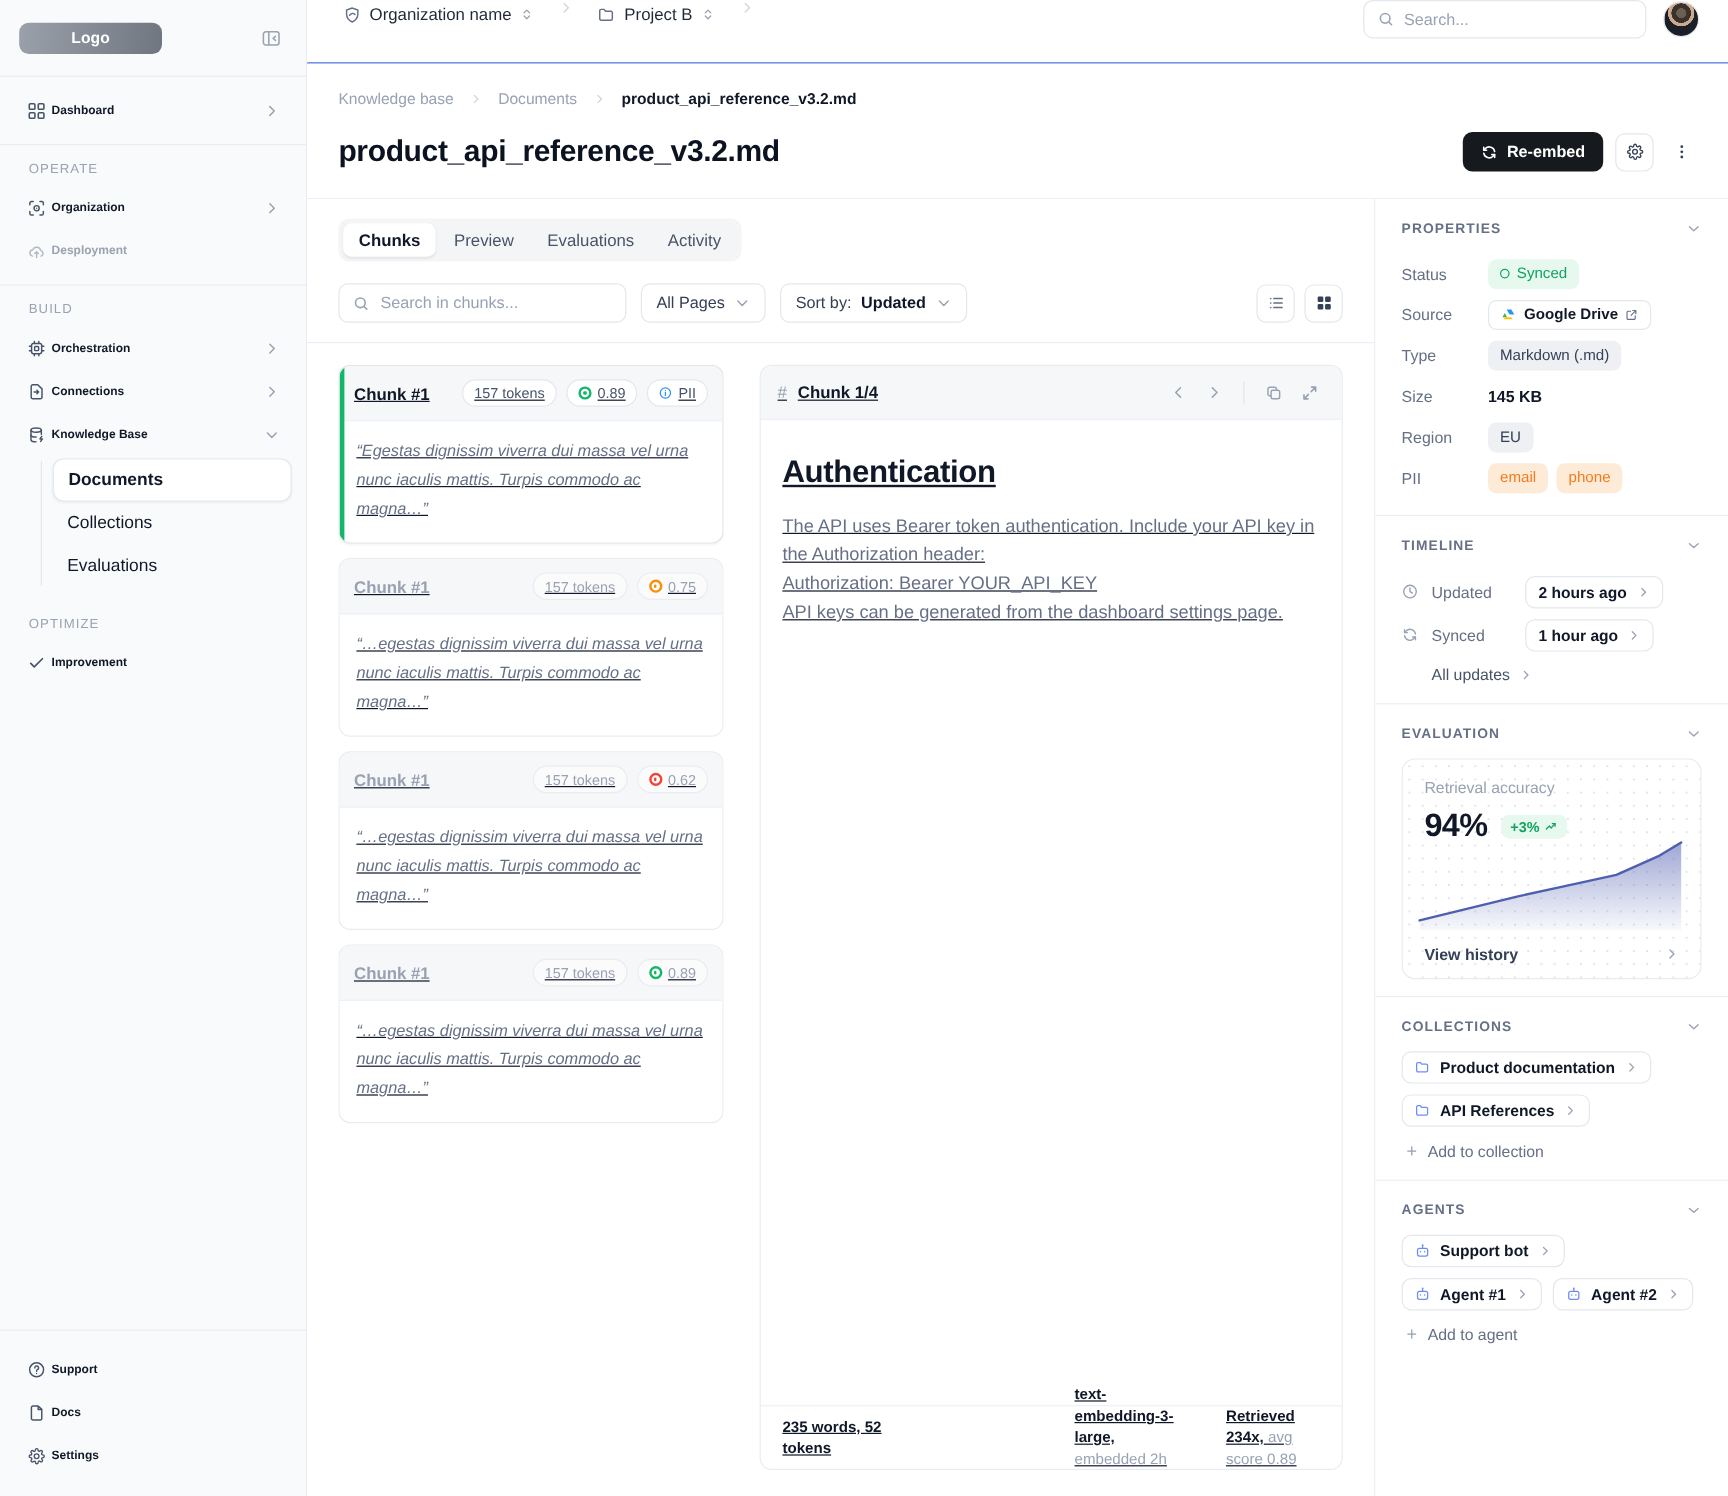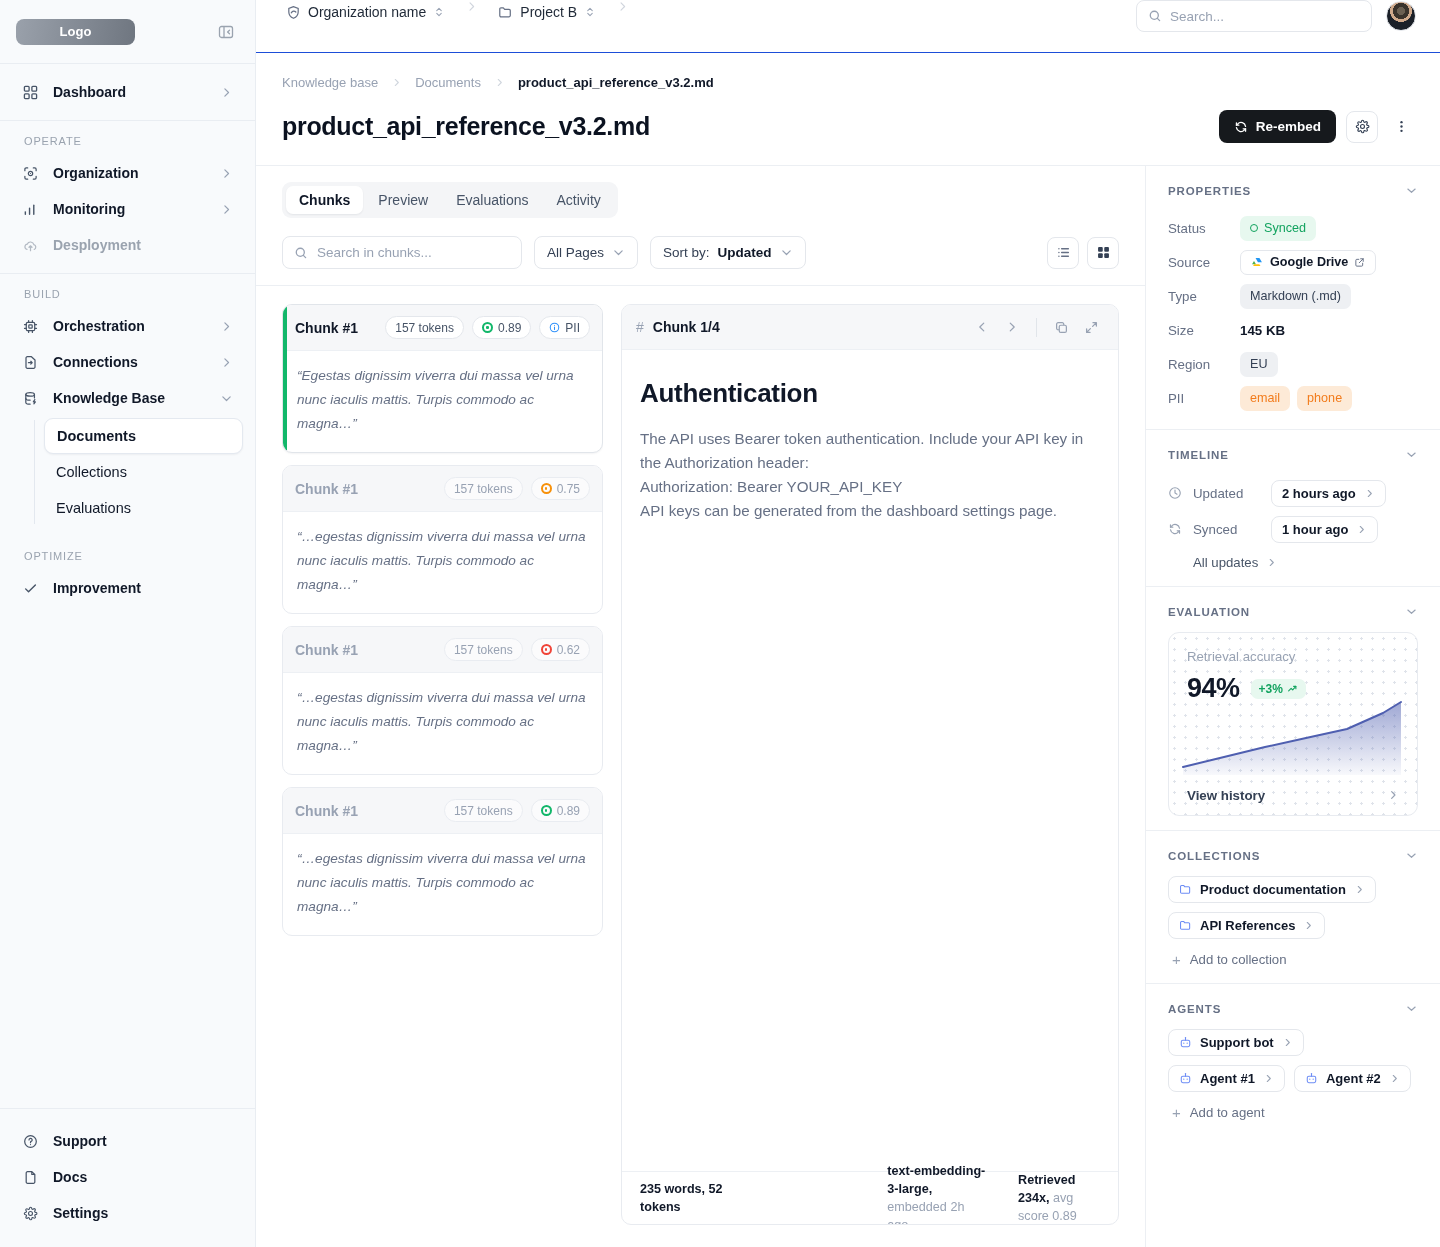--- a/index.html
+++ b/index.html
@@ -32,23 +32,23 @@
     letter-spacing: .1px;
   }
   .collapse-btn { width: 22px; height: 22px; display: flex; align-items: center; justify-content: center; color: #9aa3af; cursor: pointer;}
   .sb-sep { height: 1px; background: #e9edf2; }
   .sb-block { padding: 10px 12px; }
   .sb-group-label {
     font-size: 11px; letter-spacing: .85px; color: #9aa3af;
     font-weight: 500; padding: 14px 12px 8px 12px; text-transform: uppercase;
   }
   .sb-item {
-    display: flex; align-items: center; gap: 14px;
+    display: flex; align-items: center; gap: 4px;
     height: 36px; padding: 0 10px; border-radius: 8px;
-    font-size: 14px; font-weight: 600; color: #101828;
+    font-size: 10px; font-weight: 600; color: #101828;
     cursor: pointer; position: relative;
   }
   .sb-item .ico { width: 17px; height: 17px; display:flex; align-items:center; justify-content:center; color:#475467; flex: 0 0 17px;}
   .sb-item .chev { margin-left: auto; color: #98a2b3; display: flex; }
   .sb-item.muted { color: #9aa3af; }
   .sb-item.muted .ico { color: #b3bac4; }
   .sb-sub-wrap { position: relative; margin: 2px 0 0 22px; padding-left: 10px; }
   .sb-sub-wrap:before {
     content:""; position:absolute; left:0; top:2px; bottom:2px; width:1px; background:#e3e8ef;
   }
@@ -139,21 +139,21 @@
   .chunk-search input { border:0; outline:0; font-size:13.5px; font-family:inherit; width:100%; background:transparent; color:#101828;}
   .chunk-search input::placeholder { color:#98a2b3; }
   .select-pill {
     height:33px; border:1px solid #e4e7ec; border-radius:8px; background:#fff;
     display:flex; align-items:center; gap:8px; padding: 0 12px; font-size:13.5px;
     color:#344054; cursor:pointer;
   }
   .select-pill b { font-weight:600; color:#101828; }
   .view-toggle { margin-left:auto; display:flex; gap:8px; }
 
-  .work-area { flex:1 1 auto; display:flex; gap:18px; padding: 18px 26px 22px 26px; min-height:0; }
+  .work-area { flex:1 1 auto; display:flex; gap:30px; padding: 18px 26px 22px 26px; min-height:0;text-decoration:underline; }
 
   
   .chunk-list { width: 321px; flex: 0 0 321px; display:flex; flex-direction:column; gap:12px; overflow:hidden;}
   .chunk-card {
     border:1px solid #e8ebf0; border-radius:10px; overflow:hidden; background:#fff;
     cursor:pointer; position:relative;
   }
   .chunk-card.active { border-color:#e1e5ea; box-shadow:0 1px 2px rgba(16,24,40,.05); }
   .chunk-card.active:before {
     content:""; position:absolute; left:0; top:0; bottom:0; width:4px; background:#12b76a;
@@ -322,35 +322,20 @@
       <div class="sb-group-label">OPERATE</div>
       <div class="sb-item">
         <span class="ico">
           <svg width="15" height="15" viewBox="0 0 16 16" fill="none" stroke="currentColor" stroke-width="1.3">
             <path d="M2 5V3.4A1.4 1.4 0 0 1 3.4 2H5M11 2h1.6A1.4 1.4 0 0 1 14 3.4V5M14 11v1.6a1.4 1.4 0 0 1-1.4 1.4H11M5 14H3.4A1.4 1.4 0 0 1 2 12.6V11" stroke-linecap="round"></path>
             <circle cx="8" cy="8" r="2.3"></circle>
               <circle cx="8" cy="8" r=".6" fill="currentColor" stroke="none"></circle>
           </svg>
         </span>
         <span>Organization</span>
-        <span class="chev">
-          <svg width="13" height="13" viewBox="0 0 16 16" fill="none" stroke="currentColor" stroke-width="1.5">
-              <path d="m6 3.5 4.5 4.5L6 12.5" stroke-linecap="round" stroke-linejoin="round"></path>
-            </svg>
-        </span>
-      </div>
-      <div class="sb-item">
-        <span class="ico">
-          <svg width="15" height="15" viewBox="0 0 16 16" fill="none" stroke="currentColor" stroke-width="1.5" stroke-linecap="round">
-            <line x1="2.5" y1="13" x2="2.5" y2="10.5"></line>
-              <line x1="7" y1="13" x2="7" y2="6.5"></line>
-              <line x1="11.5" y1="13" x2="11.5" y2="3.5"></line>
-          </svg>
-        </span>
-        <span>Monitoring</span>
         <span class="chev">
           <svg width="13" height="13" viewBox="0 0 16 16" fill="none" stroke="currentColor" stroke-width="1.5">
               <path d="m6 3.5 4.5 4.5L6 12.5" stroke-linecap="round" stroke-linejoin="round"></path>
             </svg>
         </span>
       </div>
       <div class="sb-item muted">
         <span class="ico">
           <svg width="15" height="15" viewBox="0 0 16 16" fill="none" stroke="currentColor" stroke-width="1.3" stroke-linecap="round">
             <path d="M4.3 12.2A2.9 2.9 0 0 1 4.6 6.5a3.7 3.7 0 0 1 7 .6 2.7 2.7 0 0 1 .4 5.1"></path>

